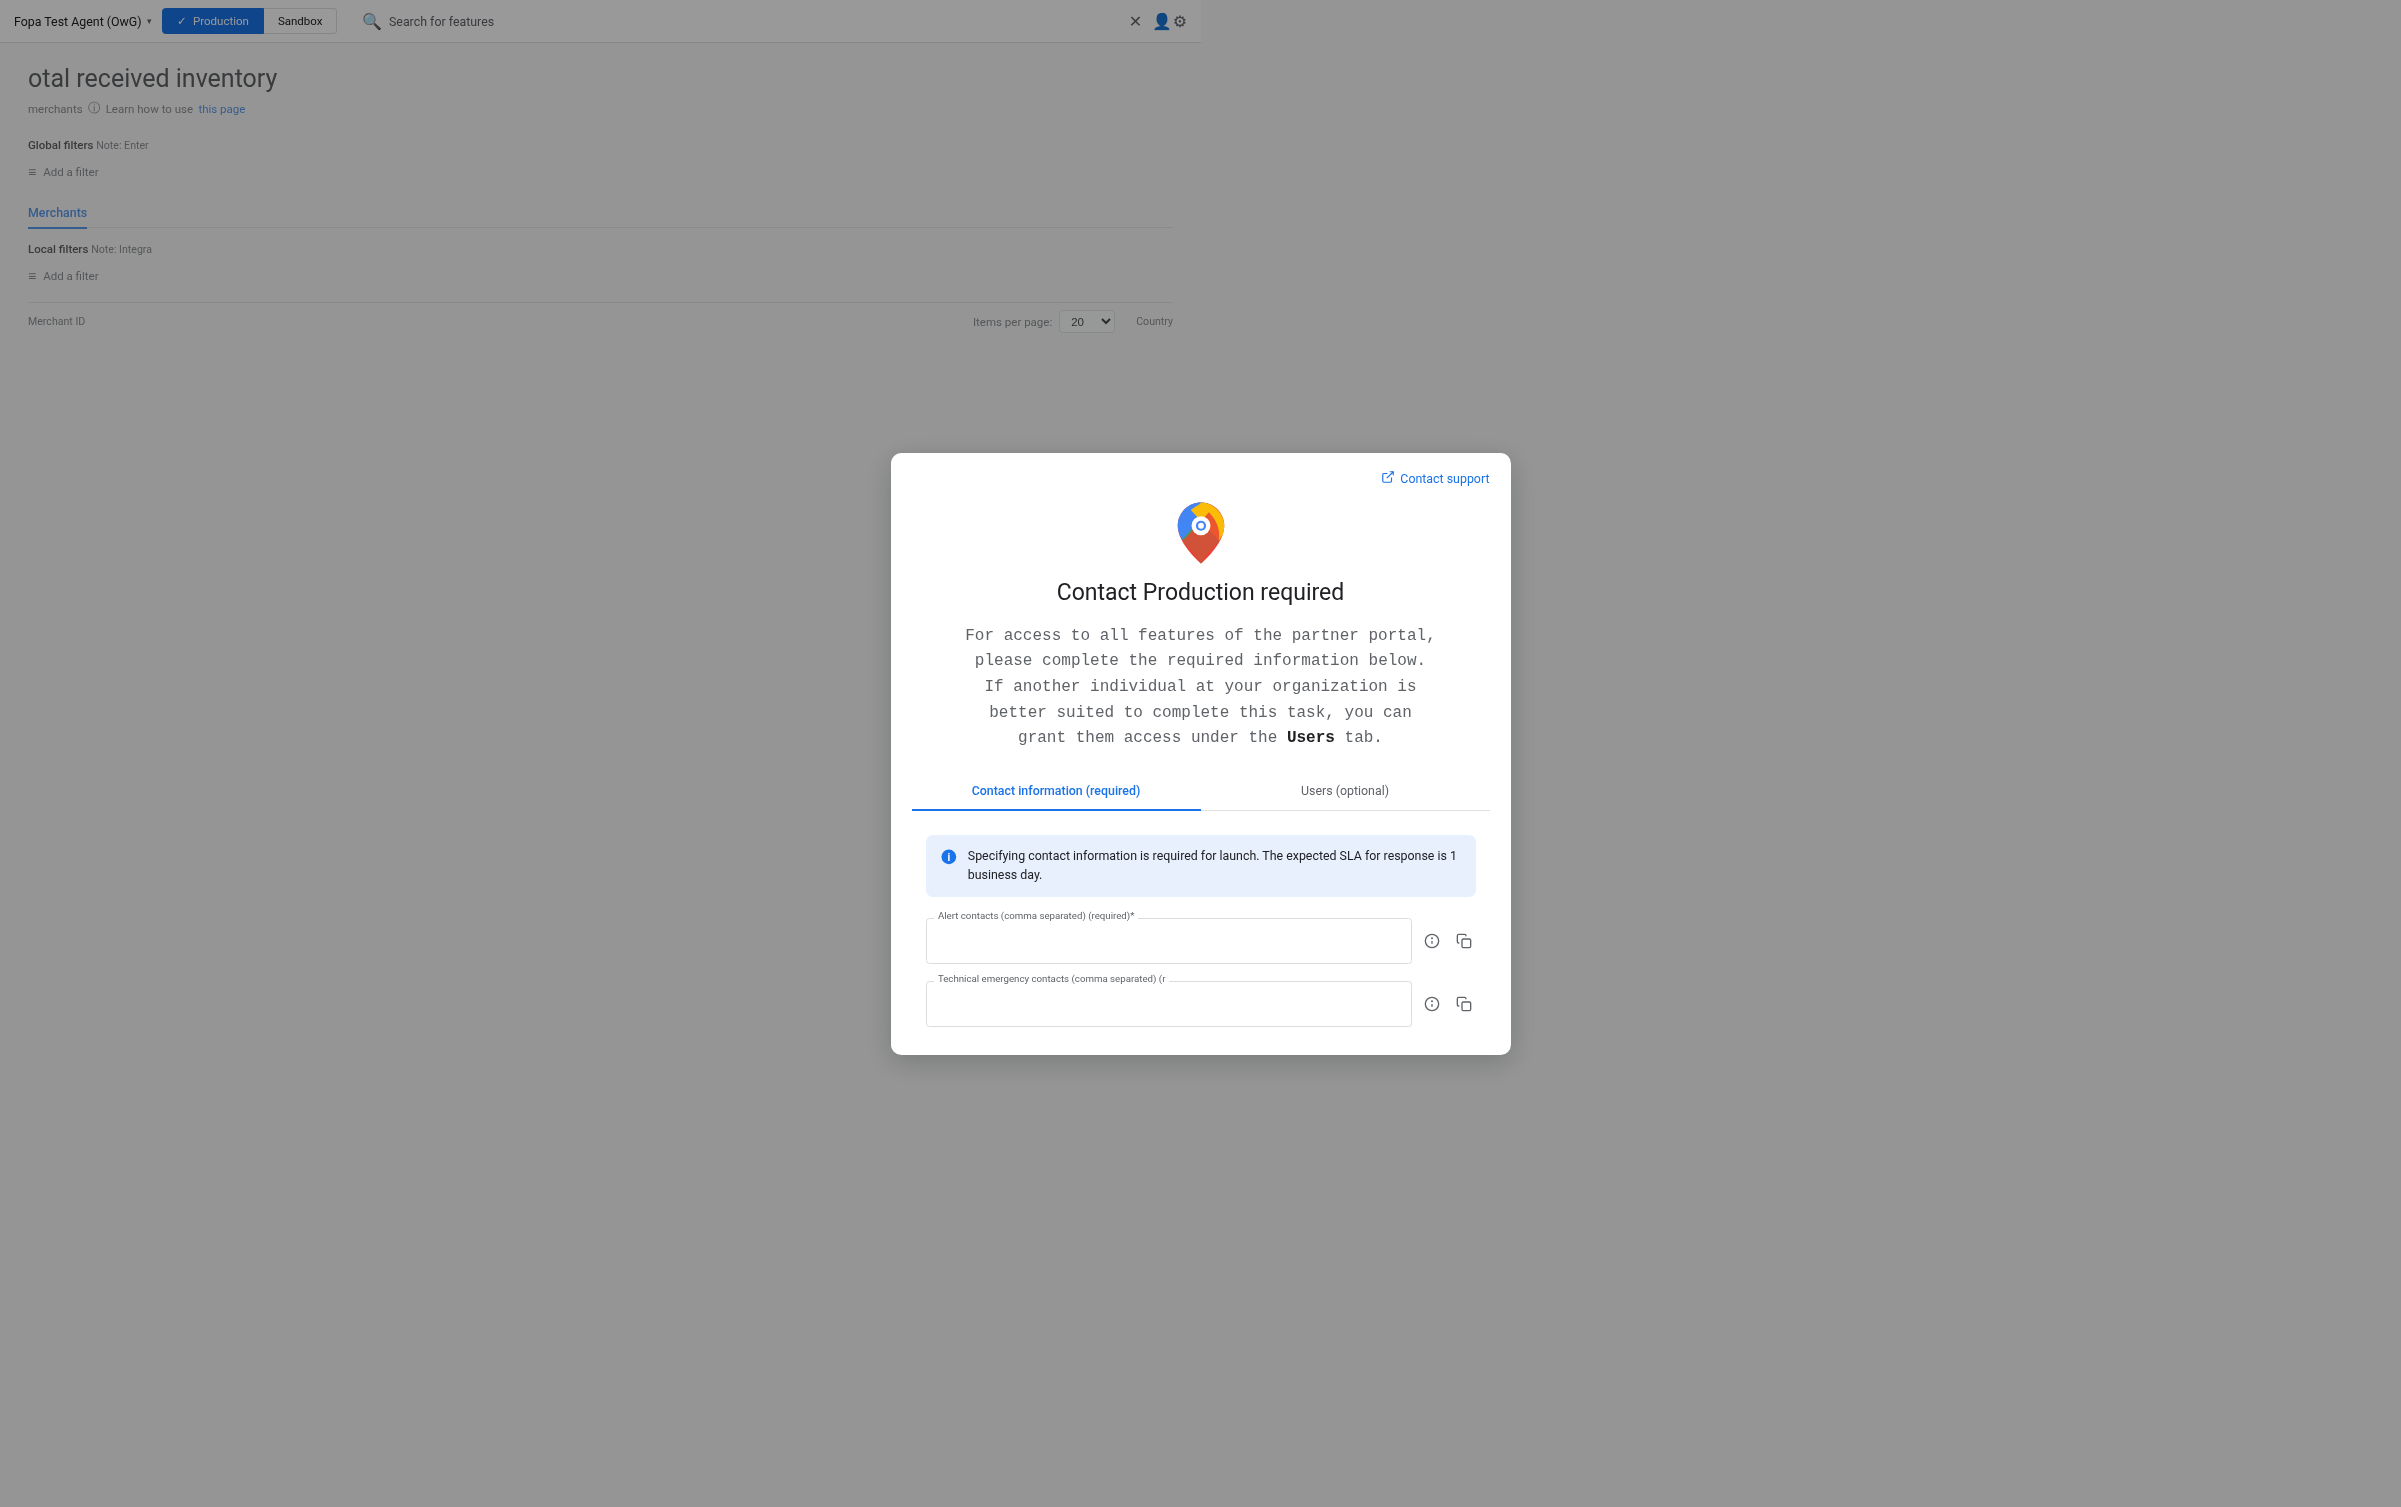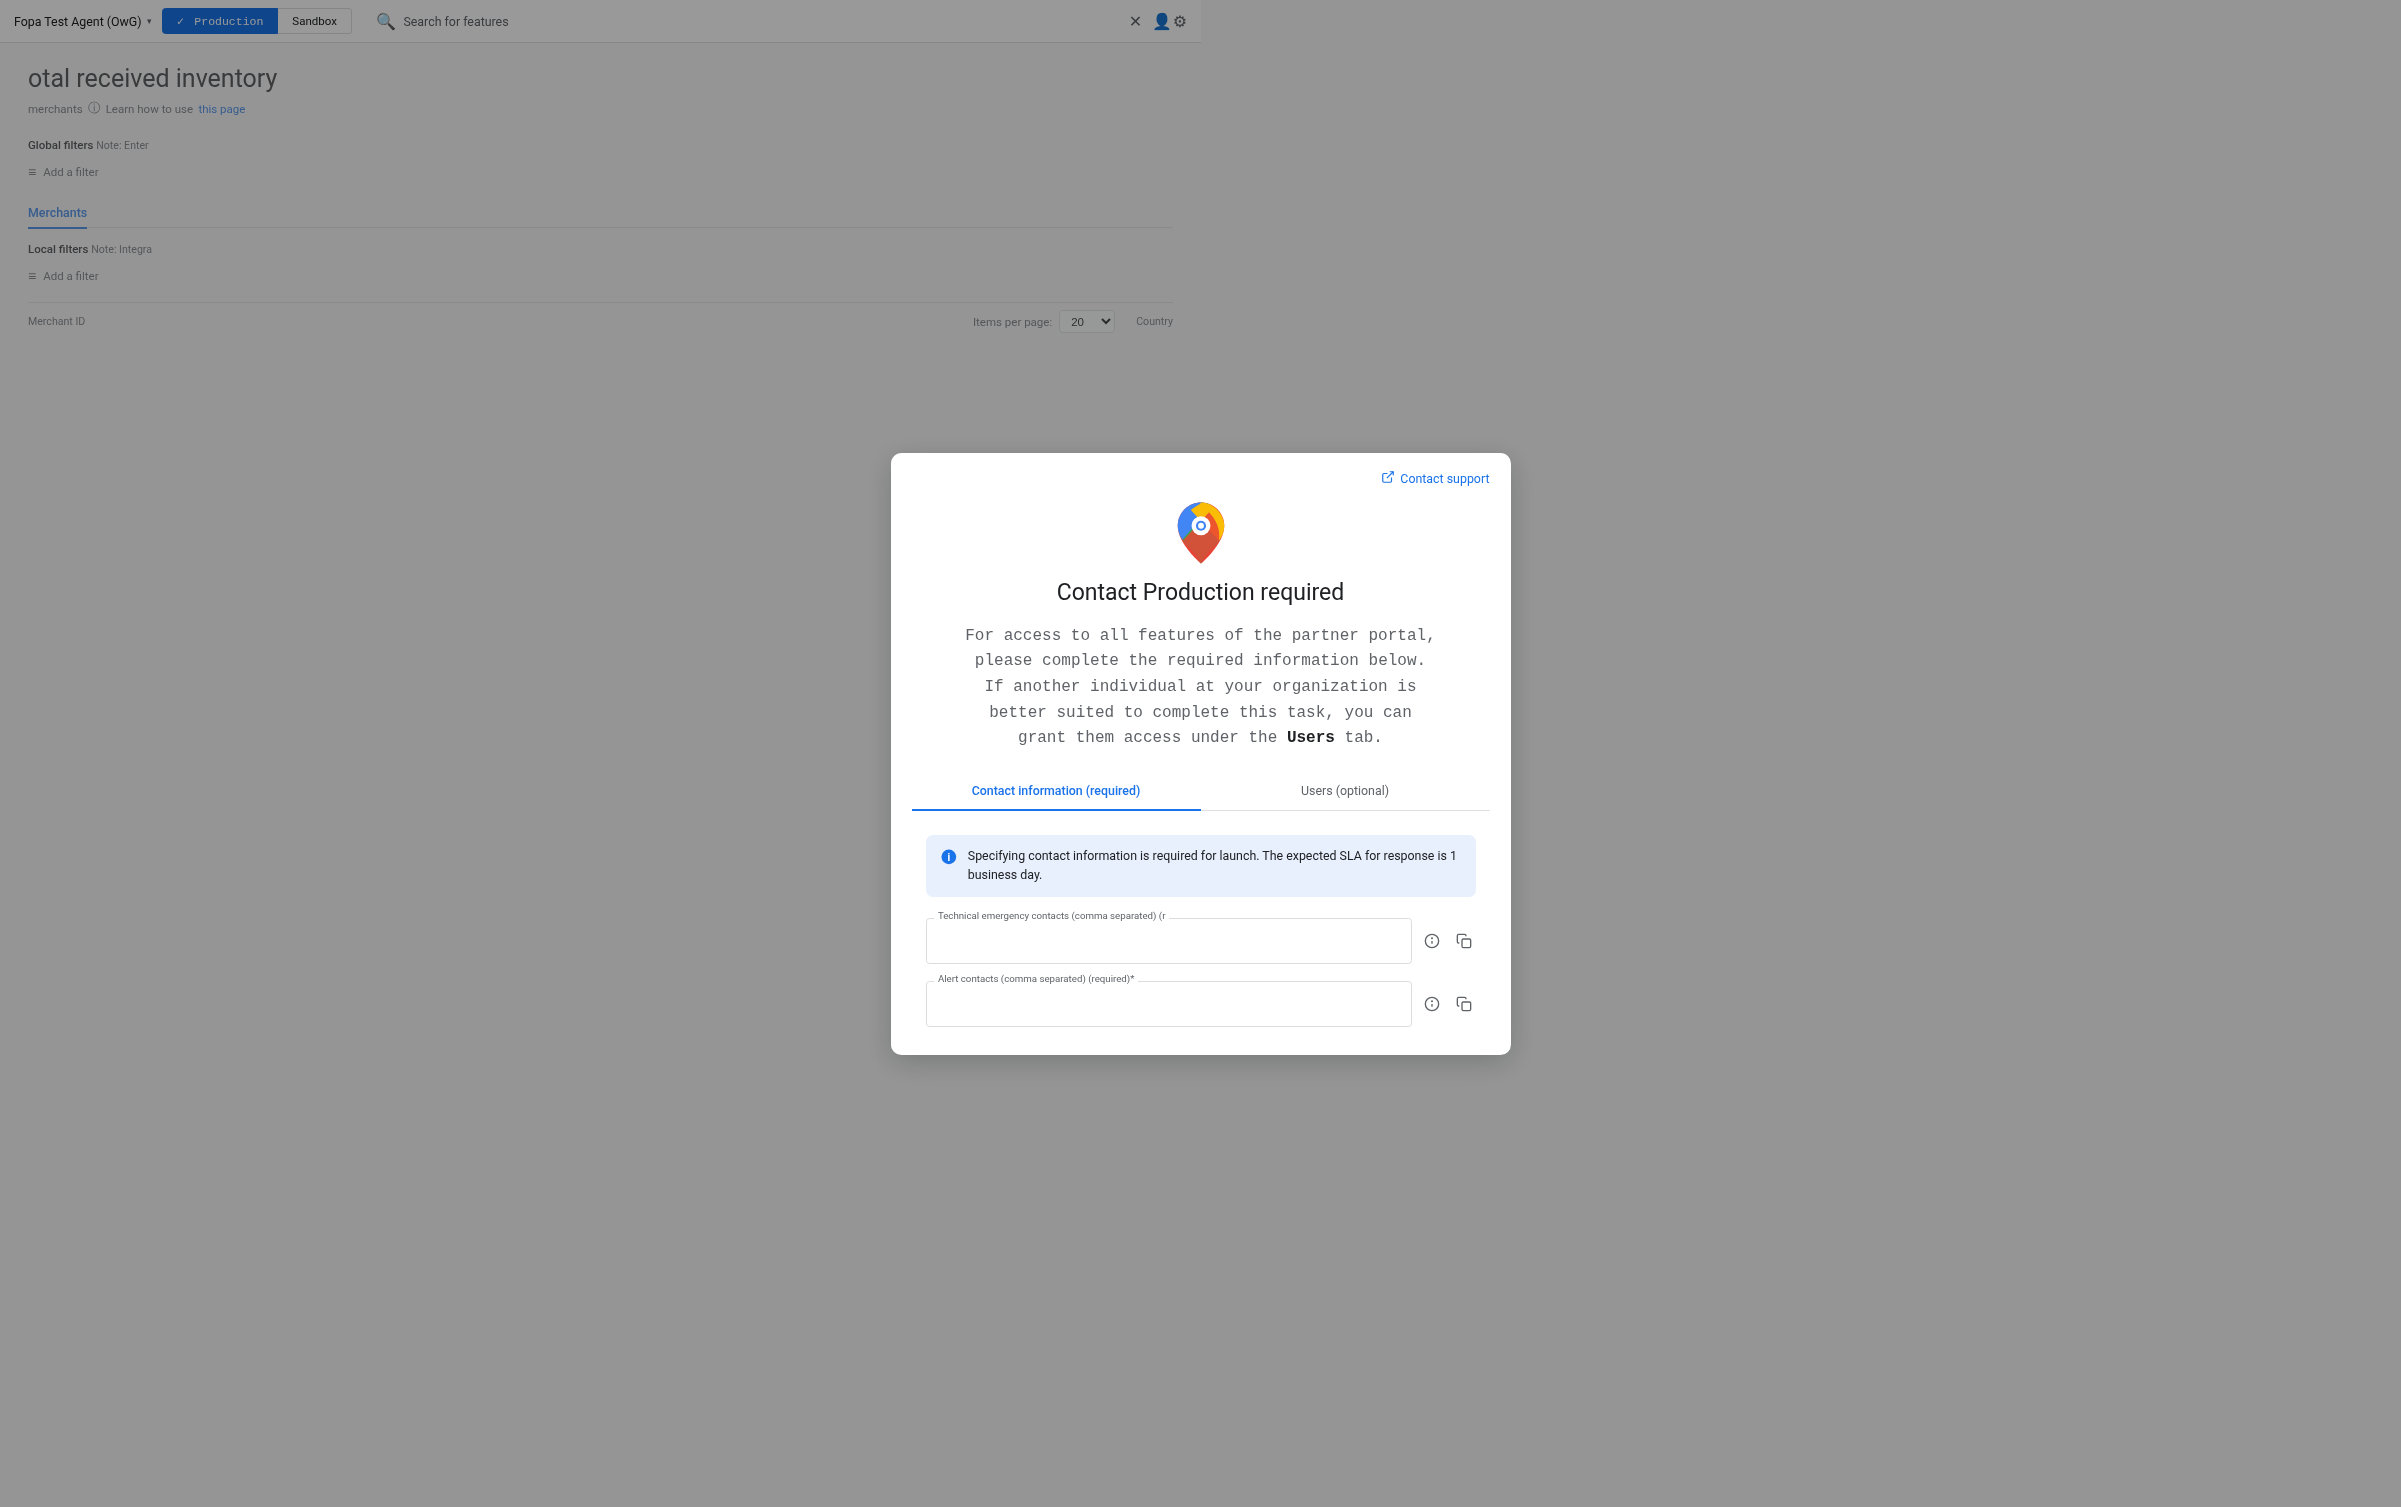--- a/index.html
+++ b/index.html
@@ -43,21 +43,21 @@
       gap: 0;
     }
     .env-tab {
       padding: 5.3px 14px;
       border: 0.9px solid #e0e0e0;
       font-size: 11.5px;
       cursor: pointer;
       background: #fff;
       color: #202124;
     }
-    .env-tab:first-child { border-radius: 3.5px 0 0 3.5px; font-family: Liberation Mono, monospace; }
+    .env-tab:first-child { border-radius: 3.5px 0 0 3.5px; }
     .env-tab:last-child { border-radius: 0 3.5px 3.5px 0; border-left: none; }
     .env-tab.active {
       background: #1a73e8;
       color: #fff;
       border-color: #1a73e8;
     }
     .env-tab.active .check { margin-right: 3.5px; }
     .search-bar {
       display: flex;
       align-items: center;
@@ -461,20 +461,42 @@
     <div class="modal-body">
 
       <div class="info-banner">
         <span class="info-banner-icon">
           <svg width="17.7" height="17.7" viewBox="0 0 24 24" fill="#1a73e8" style="font-size:20px">
             <circle cx="12" cy="12" r="10"></circle>
             <text x="12" y="17" text-anchor="middle" fill="white" font-size="14" font-weight="bold">i</text>
           </svg>
         </span>
         <span class="info-banner-text">Specifying contact information is required for launch. The expected SLA for response is 1 business day.</span>
+      </div>
+
+      <div class="form-field-wrapper">
+        <div class="form-field-row">
+          <div class="form-field">
+            <span class="form-field-label">Alert contacts (comma separated) (required)*</span>
+            <input class="form-field-box" type="text" value="" style="">
+          </div>
+          <button class="field-icon-btn" title="Info">
+            <svg width="16" height="16" viewBox="0 0 24 24" fill="none" stroke="#5f6368" stroke-width="2">
+              <circle cx="12" cy="12" r="10"></circle>
+              <line x1="12" y1="8" x2="12" y2="8" stroke-width="3" stroke-linecap="round"></line>
+              <line x1="12" y1="12" x2="12" y2="16"></line>
+            </svg>
+          </button>
+          <button class="field-icon-btn" title="Copy">
+            <svg width="16" height="16" viewBox="0 0 24 24" fill="none" stroke="#5f6368" stroke-width="2">
+              <rect x="9" y="9" width="13" height="13" rx="2"></rect>
+              <path d="M5 15H4a2 2 0 0 1-2-2V4a2 2 0 0 1 2-2h9a2 2 0 0 1 2 2v1"></path>
+            </svg>
+          </button>
+        </div>
       </div>
 
       <div class="form-field-wrapper">
         <div class="form-field-row">
           <div class="form-field">
             <span class="form-field-label">Technical emergency contacts (comma separated) (r</span>
             <input class="form-field-box" type="text" value="" style="">
           </div>
           <button class="field-icon-btn" title="Info">
             <svg width="16" height="16" viewBox="0 0 24 24" fill="none" stroke="#5f6368" stroke-width="2">
@@ -485,38 +507,16 @@
           </button>
           <button class="field-icon-btn" title="Copy">
             <svg width="16" height="16" viewBox="0 0 24 24" fill="none" stroke="#5f6368" stroke-width="2">
               <rect x="9" y="9" width="13" height="13" rx="2"></rect>
               <path d="M5 15H4a2 2 0 0 1-2-2V4a2 2 0 0 1 2-2h9a2 2 0 0 1 2 2v1"></path>
             </svg>
           </button>
         </div>
       </div>
 
-      <div class="form-field-wrapper">
-        <div class="form-field-row">
-          <div class="form-field">
-            <span class="form-field-label">Alert contacts (comma separated) (required)*</span>
-            <input class="form-field-box" type="text" value="" style="">
-          </div>
-          <button class="field-icon-btn" title="Info">
-            <svg width="16" height="16" viewBox="0 0 24 24" fill="none" stroke="#5f6368" stroke-width="2">
-              <circle cx="12" cy="12" r="10"></circle>
-              <line x1="12" y1="8" x2="12" y2="8" stroke-width="3" stroke-linecap="round"></line>
-              <line x1="12" y1="12" x2="12" y2="16"></line>
-            </svg>
-          </button>
-          <button class="field-icon-btn" title="Copy">
-            <svg width="16" height="16" viewBox="0 0 24 24" fill="none" stroke="#5f6368" stroke-width="2">
-              <rect x="9" y="9" width="13" height="13" rx="2"></rect>
-              <path d="M5 15H4a2 2 0 0 1-2-2V4a2 2 0 0 1 2-2h9a2 2 0 0 1 2 2v1"></path>
-            </svg>
-          </button>
-        </div>
-      </div>
-
     </div>
   </div>
 </div>
 
 
 </body></html>

